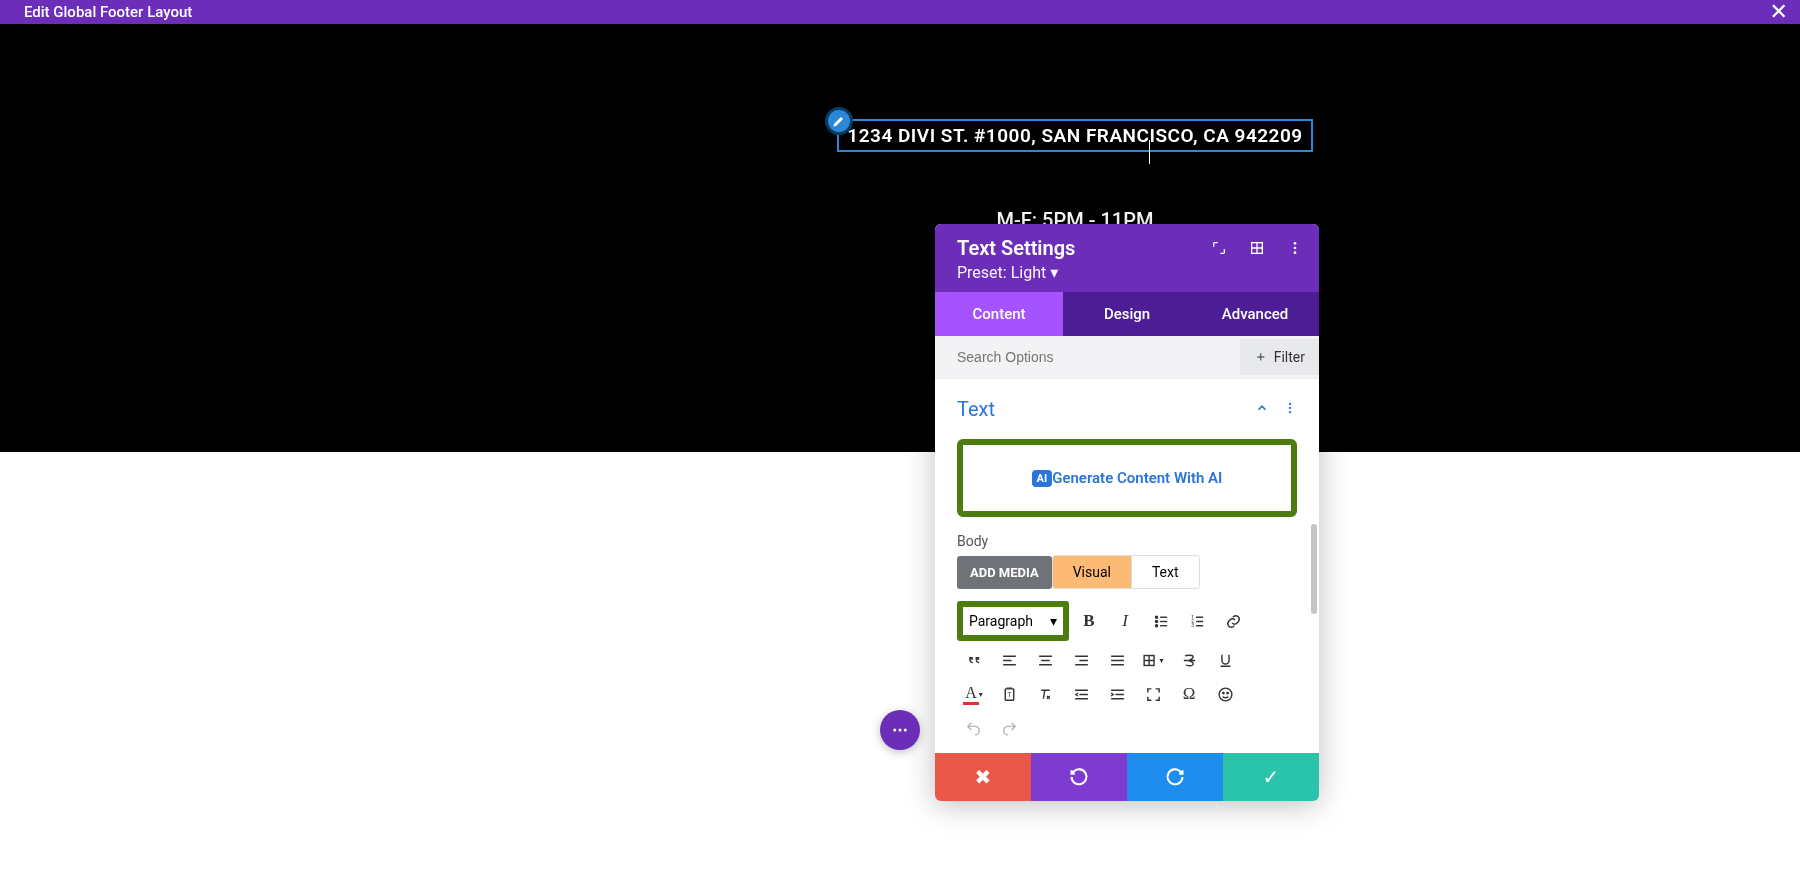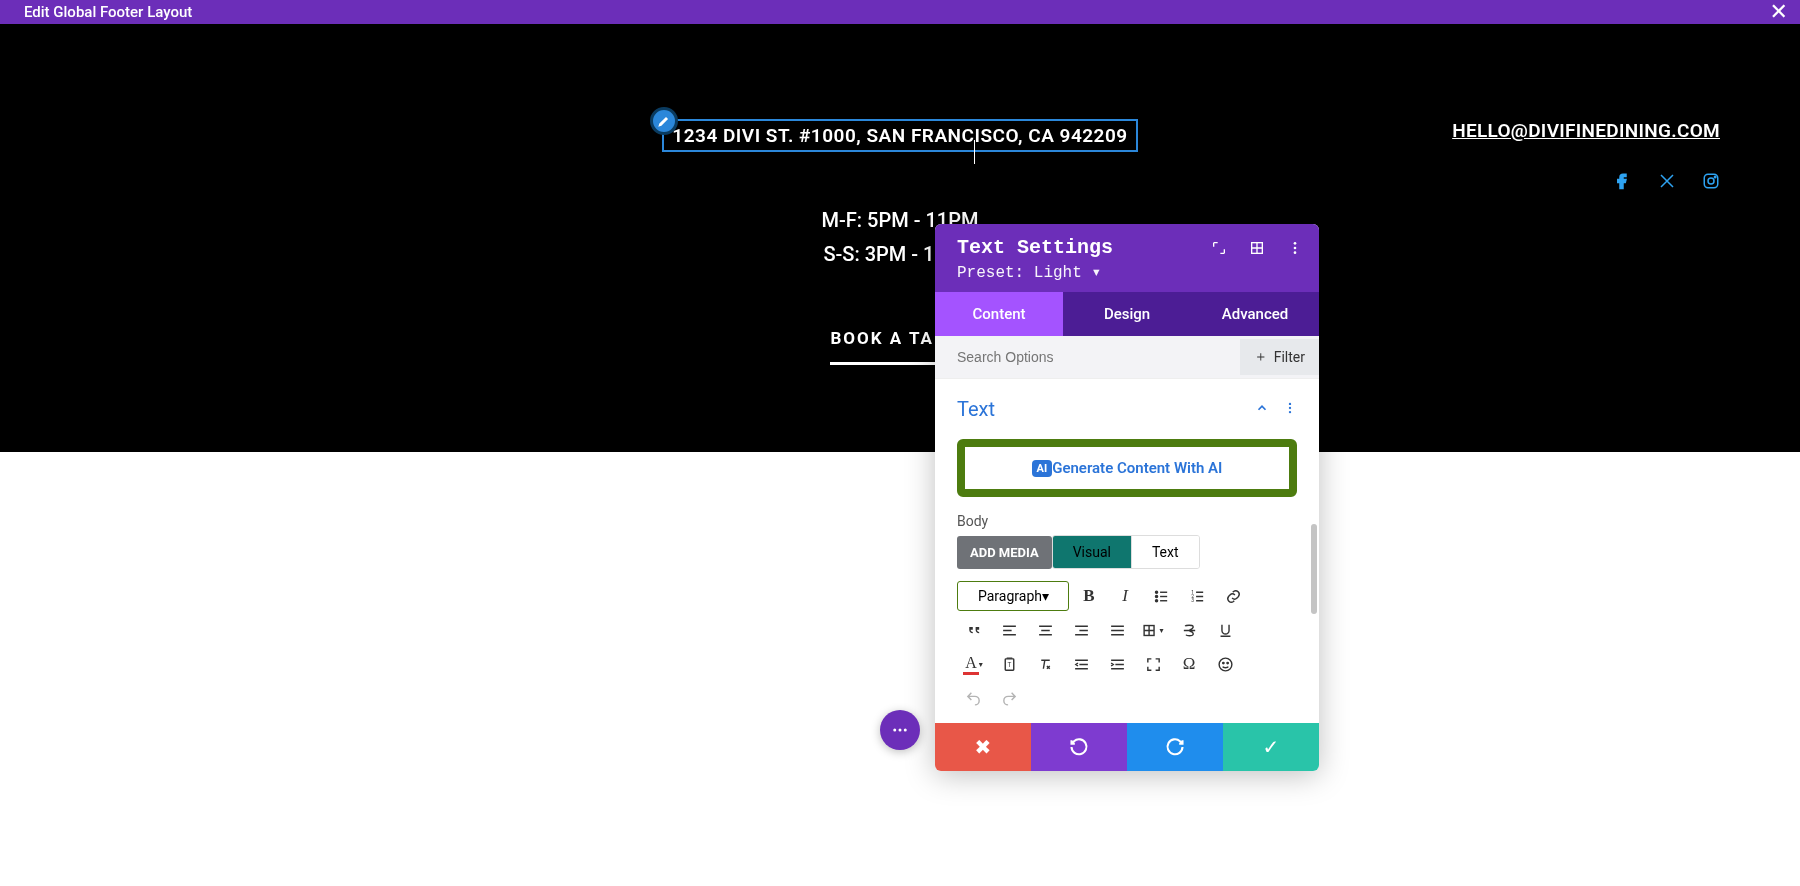--- a/index.html
+++ b/index.html
@@ -31,52 +31,52 @@
 .book-btn-wrap { margin-top: 62px; }
 .book-btn { display:inline-block; color:#fff; font-size: 17px; font-weight:700; letter-spacing: 2px; padding-bottom: 14px; border-bottom: 3px solid #fff; }
 
 .email-link { color: #fff; font-size: 19px; text-decoration: underline; font-weight:600; letter-spacing:0.3px;}
 .social-row { margin-top: 30px; display:flex; justify-content:flex-end; gap: 26px; }
 .social-row svg { width: 18px; height: 18px; }
 .social-icons-color path, .social-icons-color rect, .social-icons-color circle { stroke: #2ea3f2; }
 
 
 .panel { position: absolute; left: 935px; top: 224px; width: 384px; background:#fff; border-radius: 6px; box-shadow: 0 4px 30px rgba(0,0,0,0.25); overflow:hidden; }
-.panel-header { background: #6C2EB9; color:#fff; padding: 12px 16px 10px 22px; display:flex; align-items:flex-start; justify-content: space-between; font-family: Liberation Mono, monospace; }
+.panel-header { background: #6C2EB9; color:#fff; padding: 12px 16px 10px 22px; display:flex; align-items:flex-start; justify-content: space-between; }
 .panel-header .title-block .panel-title { font-size: 20px; font-weight:600; }
 .panel-header .title-block .preset-line { font-size: 16px; margin-top: 3px; opacity: 0.95; }
 .panel-header .head-icons { display:flex; gap: 22px; align-items: center; padding-top:4px;}
 .panel-header .head-icons span { cursor:pointer; }
 
 .panel-tabs { background:#4c1d95; display:flex; }
 .panel-tabs .tab { flex:1; text-align:center; color:#fff; padding: 13px 0; font-size:15px; font-weight:500; cursor:pointer; }
 .panel-tabs .tab.active { background:#a453ff; }
 
 .search-row { background:#f3f3f6; display:flex; align-items:center; padding: 0 0 0 22px; border-bottom: 1px solid #eee; }
 .search-row input { flex:1; border:none; background:transparent; padding: 13px 0; font-size:14px; color:#000000; outline:none;}
 .filter-btn { display:flex; align-items:center; gap:6px; background:#e7e9ec; padding: 9px 14px; font-size:14px; color:#333; cursor:pointer;}
 
 .section-head { display:flex; align-items:center; justify-content:space-between; padding: 18px 22px 10px 22px; }
 .section-head .sec-title { color: #2b74d8; font-size: 20px; }
 .section-head .sec-controls { display:flex; gap: 14px; align-items:center; color:#2b74d8; }
 
-.ai-btn { margin: 8px 22px 16px 22px; border: 8px solid #4d7c0f; border-radius: 6px; color:#2b74d8; text-align:center; padding: 12px 0; font-size:15px; font-weight:600; cursor:pointer; display:flex; align-items:center; justify-content:center; gap:0; }
+.ai-btn { margin: 8px 22px 16px 22px; border: 6px solid #4d7c0f; border-radius: 6px; color:#2b74d8; text-align:center; padding: 24px 0; font-size:15px; font-weight:600; cursor:pointer; display:flex; align-items:center; justify-content:center; gap:0; }
 .ai-badge { background:#2b74d8; color:#fff; font-size:11px; font-weight:700; border-radius:4px; padding: 2px 5px;}
 
 .body-label { padding: 0 22px; font-size:14px; color:#555; margin-bottom:6px;}
 .body-row { display:flex; align-items:center; padding: 0 22px; margin-bottom: 6px;}
 .add-media-btn { background:#6f7277; color:#fff; font-size:13px; font-weight:700; padding: 9px 13px; border-radius:3px; cursor:pointer; }
 .vt-tabs { display:flex; border:1px solid #ddd; border-radius:3px; overflow:hidden; font-size:14px; }
 .vt-tabs div { padding: 8px 20px; cursor:pointer; background:#fff;}
-.vt-tabs div.active { background:#0f766e; }
+.vt-tabs div.active { background:#fdba74; }
 .vt-tabs div + div { border-left:1px solid #ddd; }
 
 .editor-toolbar { padding: 6px 22px; }
 .et-row { display:flex; align-items:center; gap: 4px; margin-bottom: 4px;}
-.format-select { display:flex; align-items:center; justify-content:space-between; border:1px solid #4d7c0f; border-radius:3px; padding: 6px 20px; width: 112px; font-size:14px; background:#fff; cursor:pointer;}
+.format-select { display:flex; align-items:center; justify-content:space-between; border:6px solid #4d7c0f; border-radius:3px; padding: 6px 6px; width: 112px; font-size:14px; background:#fff; cursor:pointer;}
 .et-btn { width: 32px; height: 30px; display:flex; align-items:center; justify-content:center; cursor:pointer; border-radius:3px; color:#333; }
 .et-btn svg { width: 17px; height:17px; }
 .et-btn.bold-b { font-weight:700; font-size:17px; font-family: Georgia, serif; }
 .et-btn.italic-i { font-style:italic; font-family: Georgia, serif; font-size:17px;}
 .et-btn.muted { color:#b4b4b4; }
 
 
 .panel-actions { display:flex; }
 .panel-actions > div { flex:1; height: 48px; display:flex; align-items:center; justify-content:center; color:#fff; cursor:pointer; font-size:20px;}
 .pa-cancel { background:#e85748; }
@@ -119,42 +119,20 @@
     <div class="hours">
       <div>M-F: 5PM - 11PM</div>
       <div>S-S: 3PM - 12AM</div>
     </div>
 
     <div class="book-btn-wrap">
       <span class="book-btn">BOOK A TABLE</span>
     </div>
   </div>
 
-  <div class="col-right">
-    <a class="email-link">HELLO@DIVIFINEDINING.COM</a>
-    <div class="social-row social-icons-color">
-      <span>
-        <svg viewBox="0 0 24 24" fill="none" stroke="#2ea3f2" stroke-width="2">
-            <path d="M15 3h-3a4 4 0 0 0-4 4v3H5v4h3v8h4v-8h3l1-4h-4V7a1 1 0 0 1 1-1h3V3z" fill="#2ea3f2" stroke="none"></path>
-          </svg>
-      </span>
-      <span>
-        <svg viewBox="0 0 24 24" fill="none" stroke="#2ea3f2" stroke-width="2">
-            <path d="M4 4l16 16M20 4L4 20"></path>
-          </svg>
-      </span>
-      <span>
-        <svg viewBox="0 0 24 24" fill="none" stroke="#2ea3f2" stroke-width="2">
-            <rect x="3" y="3" width="18" height="18" rx="5"></rect>
-            <circle cx="12" cy="12" r="4"></circle>
-            <circle cx="17.5" cy="6.5" r="1" fill="#2ea3f2"></circle>
-          </svg>
-      </span>
-    </div>
-  </div>
 </div>
 
 <div class="panel">
   <div class="panel-header">
     <div class="title-block">
       <div class="panel-title">Text Settings</div>
       <div class="preset-line"><span>Preset: Light</span> ▾</div>
     </div>
     <div class="head-icons">
       <span>

